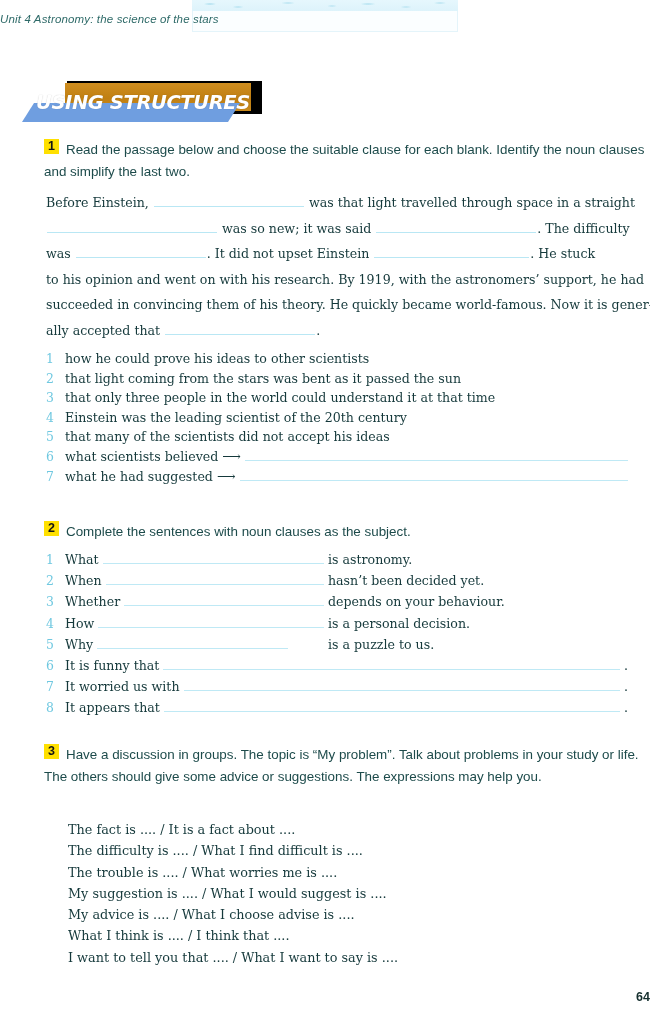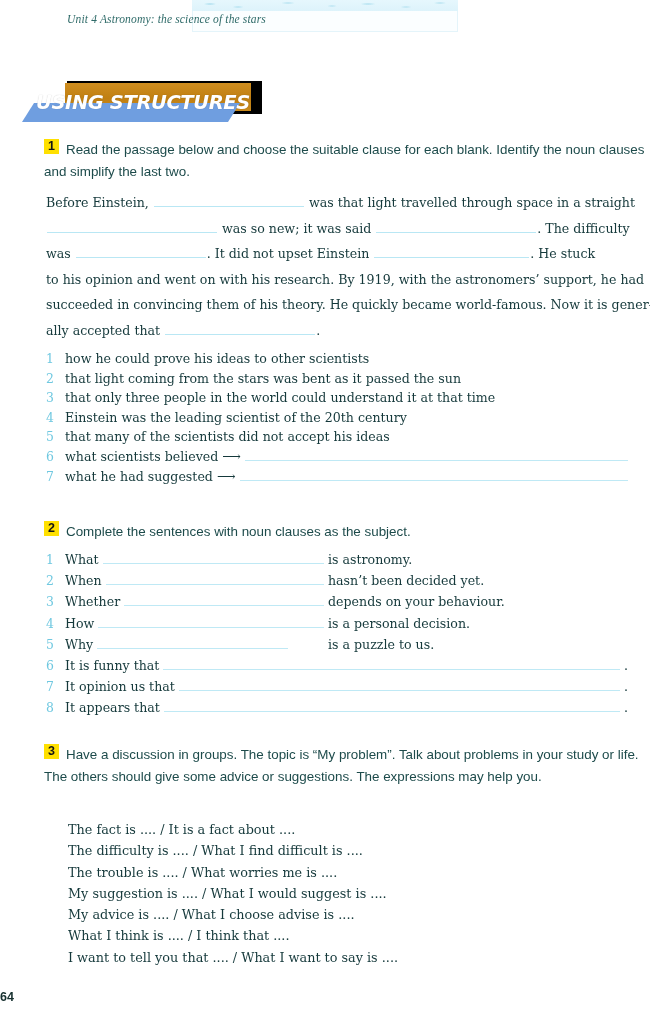--- a/index.html
+++ b/index.html
@@ -47,22 +47,22 @@
     background: #fbfeff;
     border-left: 1px solid #e4f4fa;
     border-right: 1px solid #e4f4fa;
     border-bottom: 1px solid #e4f4fa;
     box-sizing: border-box;
   }
   .header-title {
     position: absolute;
     left: 0; top: 13px;
     width: 266px;
-    text-align: right;
-    font-family: Liberation Serif, serif;
+    text-align: left;
+    font-family: Liberation Sans, sans-serif;
     font-style: italic;
     font-size: 11.5px;
     letter-spacing: .15px;
     color: #2e6a68;
     white-space: nowrap;
   }
 
   
   .section-banner {
     position: absolute;
@@ -208,21 +208,21 @@
     left: 68px; top: 819px; width: 520px;
     line-height: 21.3px;
   }
   #ex3-expressions .expr { display: block; white-space: nowrap; font-size: 12.8px; }
 
   
   .page-number {
     position: absolute;
     left: 0; top: 990px;
     width: 650px;
-    text-align: left;
+    text-align: right;
     font-family: "Liberation Sans", sans-serif;
     font-weight: bold;
     font-size: 12.5px;
     color: #16302f;
   }
 </style>
 </head>
 <body>
 
 <div class="page-header">
@@ -322,21 +322,21 @@
       <span class="ex2-tail" style="min-width: 300px; display: inline-block; margin-left: 36px;">is a puzzle to us.</span>
     </div>
     <div class="ex2-row">
       <span class="ex2-num">6</span>
       <span class="ex2-lead">It is funny that</span>
       <span class="ex2-blank"></span>
       <span class="ex2-tail">.</span>
     </div>
     <div class="ex2-row">
       <span class="ex2-num">7</span>
-      <span class="ex2-lead">It opinion us that</span>
+      <span class="ex2-lead">It worried us with</span>
       <span class="ex2-blank"></span>
       <span class="ex2-tail">.</span>
     </div>
     <div class="ex2-row">
       <span class="ex2-num">8</span>
       <span class="ex2-lead">It appears that</span>
       <span class="ex2-blank"></span>
       <span class="ex2-tail">.</span>
     </div>
   </div>

